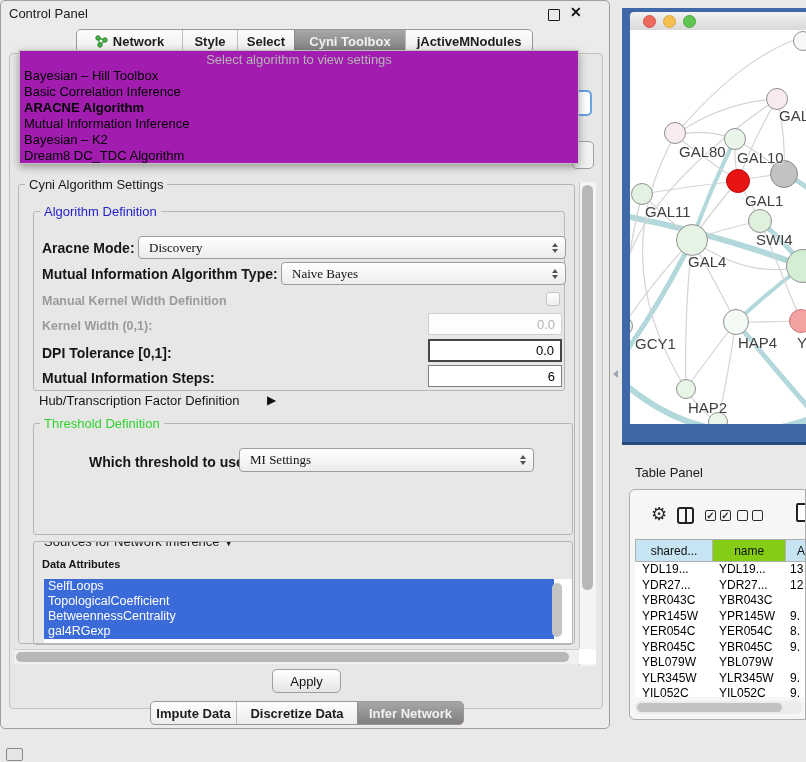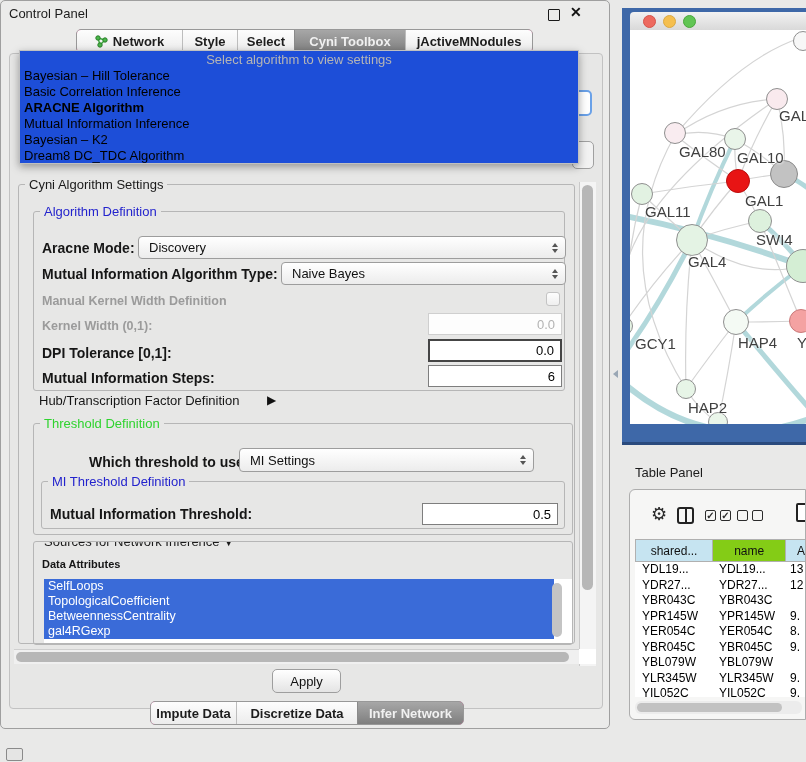--- a/index.html
+++ b/index.html
@@ -18,41 +18,41 @@
   .tabbar-bottom{left:140px;top:647px;height:22px;width:312px;}
   
   .content{position:absolute;left:8px;top:52px;width:594px;height:656px;background:#e7e7e6;border:1px solid #c2c2c2;border-radius:4px;box-sizing:border-box;}
   
   .group{position:absolute;border:1px solid #b6b6b6;border-radius:3px;box-sizing:border-box;}
   .legend{position:absolute;top:-8px;left:6px;background:#e7e7e6;padding:0 4px;font-size:13px;color:#1a1a1a;white-space:nowrap;}
   .legend.blue{color:#2323cd;}
   .legend.green{color:#2fd32f;}
   .blabel{position:absolute;font-size:14px;font-weight:bold;color:#161616;white-space:nowrap;}
   .dlabel{position:absolute;font-size:12.5px;font-weight:bold;color:#9b9b9b;white-space:nowrap;}
-  .combo{position:absolute;background:linear-gradient(#ffffff,#ececec);border:1px solid #9d9d9d;border-radius:4px;font-size:13px;color:#111;display:flex;align-items:center;padding-left:10px;box-sizing:border-box;}
+  .combo{position:absolute;background:linear-gradient(#ffffff,#ececec);border:1px solid #9d9d9d;border-radius:4px;font-size:13px;color:#111;display:flex;align-items:center;padding-left:10px;box-sizing:border-box;font-family:Liberation Serif, serif;}
   .spin{position:absolute;right:7px;top:50%;transform:translateY(-50%);display:flex;flex-direction:column;gap:2px;}
   .tri-up{width:0;height:0;border-left:3.5px solid transparent;border-right:3.5px solid transparent;border-bottom:4.5px solid #555;}
   .tri-down{width:0;height:0;border-left:3.5px solid transparent;border-right:3.5px solid transparent;border-top:4.5px solid #555;}
   .field{position:absolute;background:#fff;border:1px solid #7e7e7e;font-size:13px;color:#000;box-sizing:border-box;display:flex;align-items:center;justify-content:flex-end;padding:0 6px;}
   .field.dis{border-color:#cfcfcf;color:#b3b3b3;background:#fdfdfd;}
   .field.foc{border:2px solid #454545;}
   .checkbox{position:absolute;width:14px;height:14px;border:1px solid #c4c4c4;border-radius:3px;background:linear-gradient(#fdfdfd,#efefef);box-sizing:border-box;}
   .hub-arrow{font-size:12px;color:#111;}
   .listbox{position:absolute;background:#fff;overflow:hidden;}
   .litem{height:15px;line-height:15px;background:#3a6bd8;color:#fff;font-size:12.5px;padding-left:4px;margin:0;width:506px;}
   .list-thumb{position:absolute;left:508px;top:4px;width:10px;height:54px;background:#c4c4c4;border-radius:5px;}
   
   .vsb{position:absolute;left:569px;top:128px;width:17px;height:484px;background:#f4f4f4;border-left:1px solid #c9c9c9;box-sizing:border-box;}
   .vsb-thumb{position:absolute;left:2px;top:3px;width:11px;height:405px;background:#b7b7b7;border-radius:6px;}
   .hsb{position:absolute;left:4px;top:595px;width:565px;height:15px;background:#f0f0f0;border-top:1px solid #cfcfcf;box-sizing:border-box;}
   .hsb-thumb{position:absolute;left:2px;top:2px;width:553px;height:10px;background:#b7b7b7;border-radius:5px;}
   .sb-corner{position:absolute;left:569px;top:595px;width:17px;height:15px;background:#fff;}
   .apply-btn{position:absolute;left:262px;top:615px;width:67px;height:22px;border:1px solid #9e9e9e;border-radius:5px;background:linear-gradient(#ffffff,#e4e4e4);font-size:13px;color:#111;display:flex;align-items:center;justify-content:center;}
   
-  .popup{position:absolute;left:18px;top:49px;width:560px;height:114px;background:#1d4ed8;border:1px solid #c0c0c0;box-shadow:0 3px 8px rgba(0,0,0,.35);z-index:30;box-sizing:border-box;}
+  .popup{position:absolute;left:18px;top:49px;width:560px;height:114px;background:#a21caf;border:1px solid #c0c0c0;box-shadow:0 3px 8px rgba(0,0,0,.35);z-index:30;box-sizing:border-box;}
   .popup-ph{height:17px;line-height:17px;text-align:center;color:#b5b5b5;font-size:13px;}
   .pitem{height:16px;line-height:16px;font-size:13px;color:#000;padding-left:4px;white-space:nowrap;}
   .pitem.bold{font-weight:bold;}
   .sliver{position:absolute;z-index:20;box-sizing:border-box;}
   
   .netwin{position:absolute;left:622px;top:8px;width:184px;height:437px;background:#3e68a8;border-bottom:3px solid #2a4a7d;box-sizing:border-box;overflow:hidden;}
   .net-titlebar{position:absolute;left:8px;top:4px;width:176px;height:18px;background:linear-gradient(#f2f2f2,#d9d9d9);border-top-left-radius:4px;display:flex;align-items:center;padding-left:13px;gap:7px;box-sizing:border-box;}
   .light{width:13px;height:13px;border-radius:50%;box-sizing:border-box;}
   .canvas{position:absolute;left:8px;top:22px;width:176px;height:394px;background:#fff;overflow:hidden;}
   .node{position:absolute;border-radius:50%;border:1.5px solid #8f8f8f;box-sizing:border-box;}
@@ -164,25 +164,20 @@
 
         <span class="blabel" style="left:55px;top:30px;">Which threshold to use:</span>
         <div class="combo" style="left:205px;top:24px;width:295px;height:24px;">
           <span>MI Settings</span>
           <span class="spin">
               <span class="tri-up"></span>
               <span class="tri-down"></span>
             </span>
         </div>
 
-        <div class="group" style="left:7px;top:57px;width:524px;height:48px;">
-          <span class="legend blue">MI Threshold Definition</span>
-          <span class="blabel" style="left:8px;top:24px;">Mutual Information Threshold:</span>
-          <div class="field" style="left:380px;top:21px;width:136px;height:22px;">0.5</div>
-        </div>
       </div>
 
       <div class="group" style="left:14px;top:356px;width:540px;height:104px;overflow:hidden;">
         <span class="legend">
           <span>Sources for Network Inference</span>
           <span style="font-size:11px;">▼</span>
         </span>
         <span class="blabel" style="left:8px;top:16px;font-size:11px;">Data Attributes</span>
         <div class="listbox" style="left:10px;top:37px;width:532px;height:64px;">
           <div class="litem">SelfLoops</div>
@@ -215,21 +210,21 @@
           <span>Infer Network</span>
         </div>
     </div>
   </div>
 
   <div class="sliver" style="left:571px;top:89px;width:20px;height:26px;border:2px solid #6aa1e8;border-radius:5px;background:#fff;"></div>
   <div class="sliver" style="left:571px;top:140px;width:22px;height:28px;border:1px solid #a0a0a0;border-radius:5px;background:#f2f2f2;"></div>
 
   <div class="popup">
     <div class="popup-ph">Select algorithm to view settings</div>
-    <div class="pitem">Bayesian – Hill Tolerance</div>
+    <div class="pitem">Bayesian – Hill Toolbox</div>
     <div class="pitem">Basic Correlation Inference</div>
     <div class="pitem bold">ARACNE Algorithm</div>
     <div class="pitem">Mutual Information Inference</div>
     <div class="pitem">Bayesian – K2</div>
     <div class="pitem">Dream8 DC_TDC Algorithm</div>
   </div>
 </div>
 
 <div class="netwin">
   <div class="net-titlebar">

